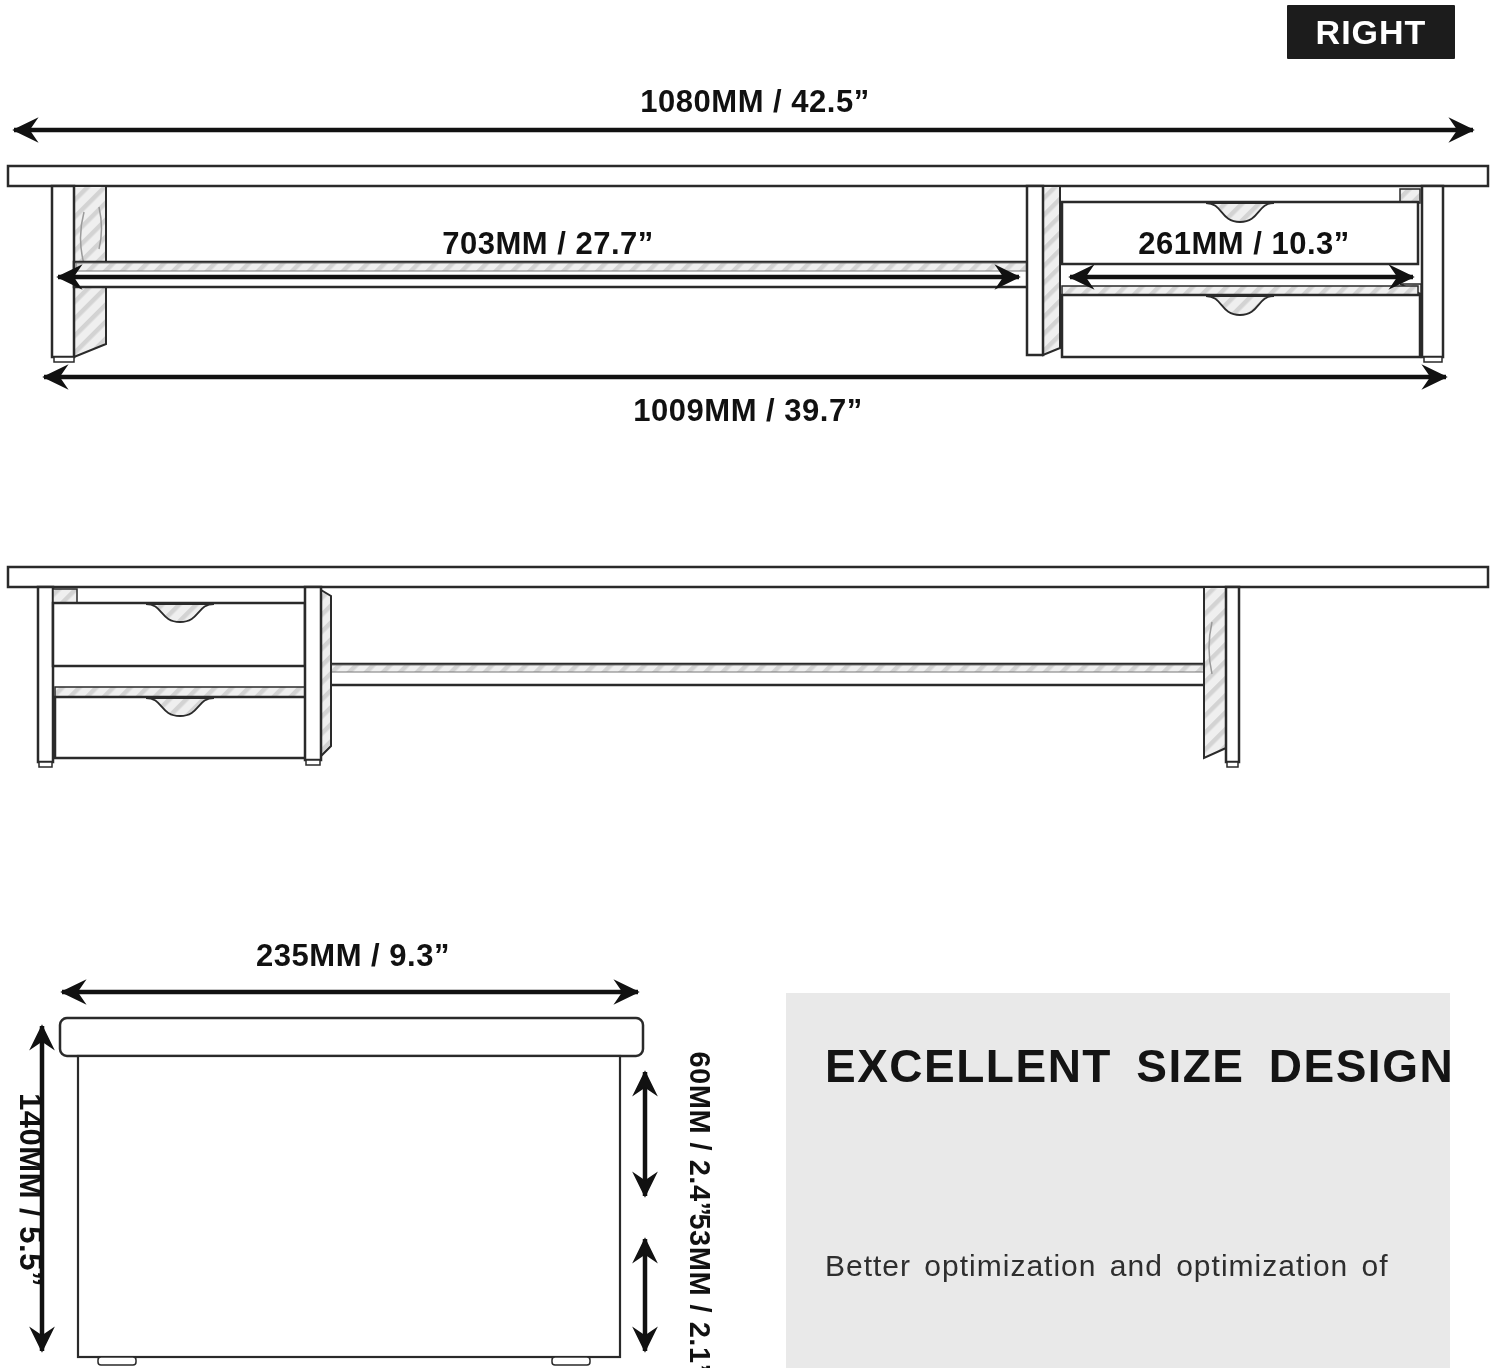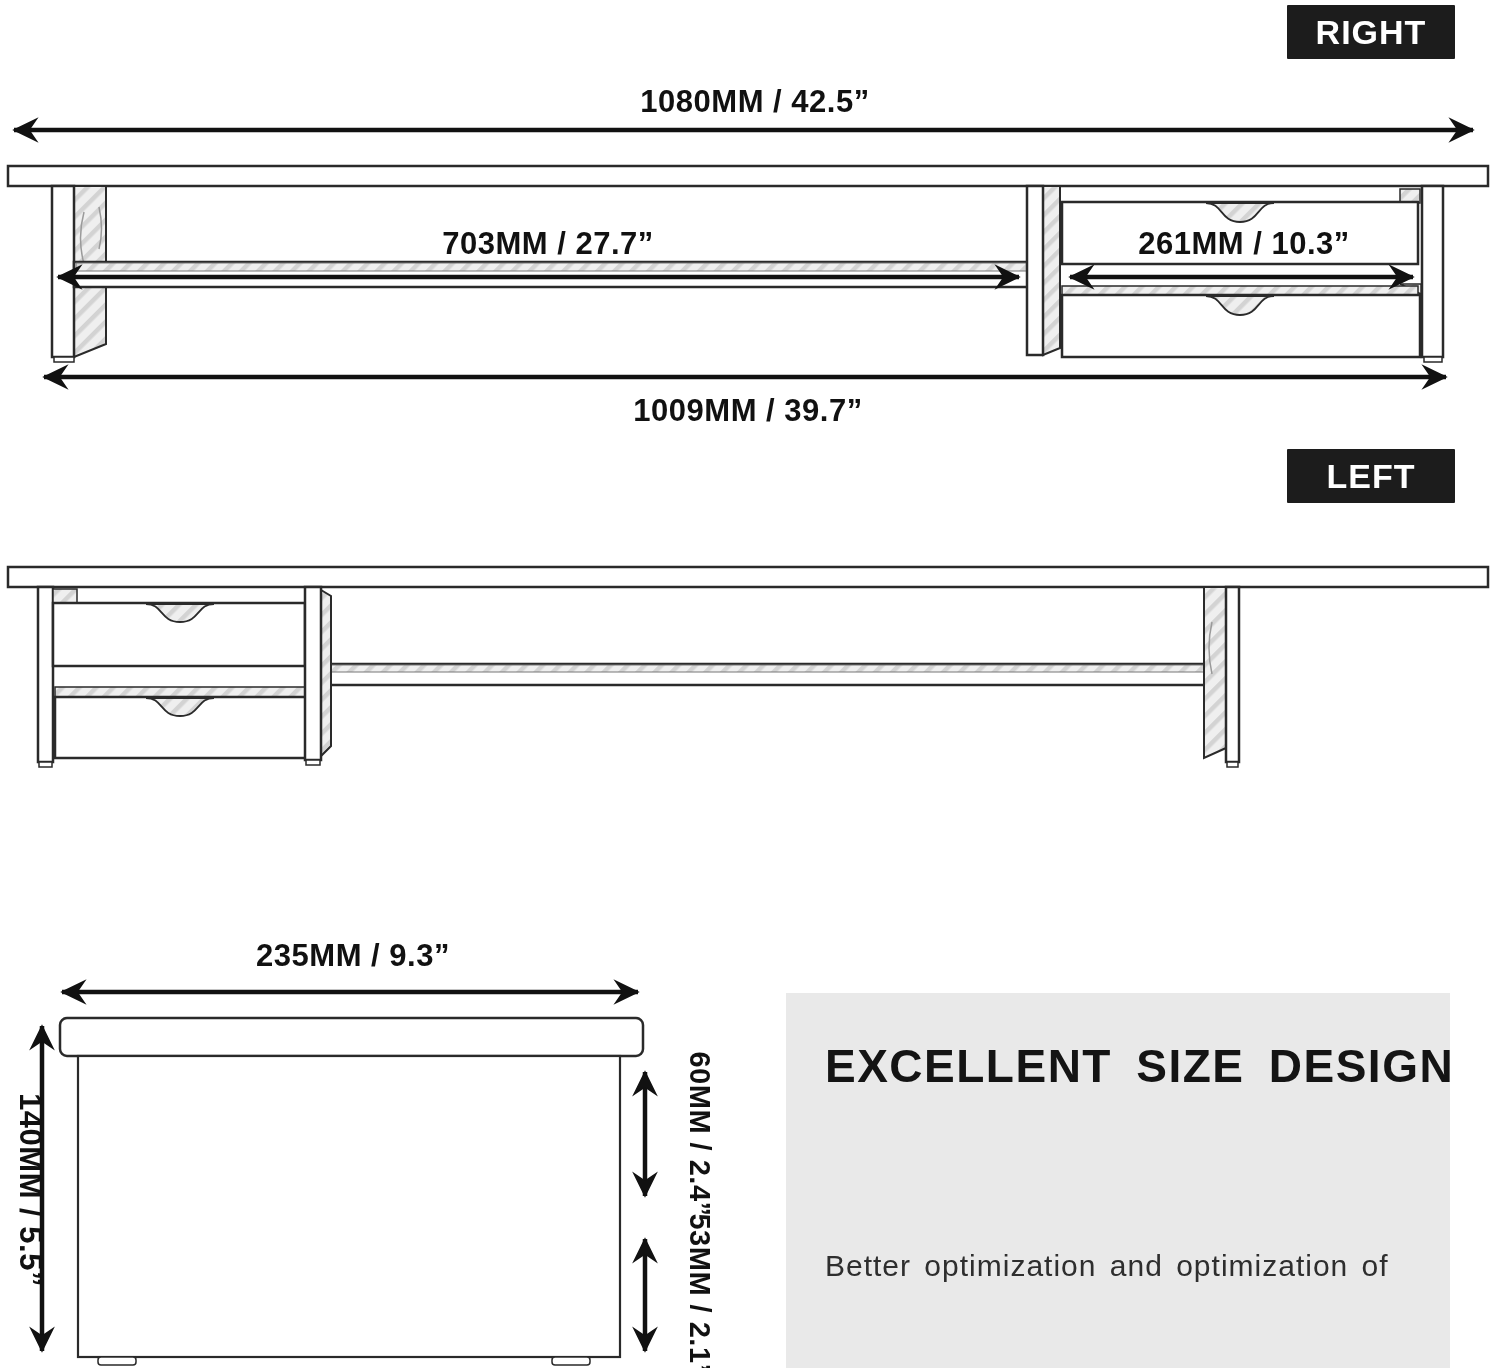--- a/index.html
+++ b/index.html
@@ -160,23 +160,20 @@
 
     <text class="dim-label" x="353" y="966" text-anchor="middle">235MM / 9.3”</text>
     <text class="dim-label" x="20" y="1190" text-anchor="middle" transform="rotate(90 20 1190)">140MM / 5.5”</text>
     <text class="dim-label-sm" x="690" y="1134" text-anchor="middle" transform="rotate(90 690 1134)">60MM / 2.4”</text>
     <text class="dim-label-sm" x="690" y="1296" text-anchor="middle" transform="rotate(90 690 1296)">53MM / 2.1”</text>
   </svg>
 
   <div class="badge badge-right">
     <span>RIGHT</span>
   </div>
-  <div class="badge badge-left">
-    <span>LEFT</span>
-  </div>
 
   <div class="info-panel">
     <h2 class="info-heading">EXCELLENT SIZE DESIGN</h2>
     <div class="info-body">
       <div>Better optimization and optimization of</div>
       
       
     </div>
   </div>
 

